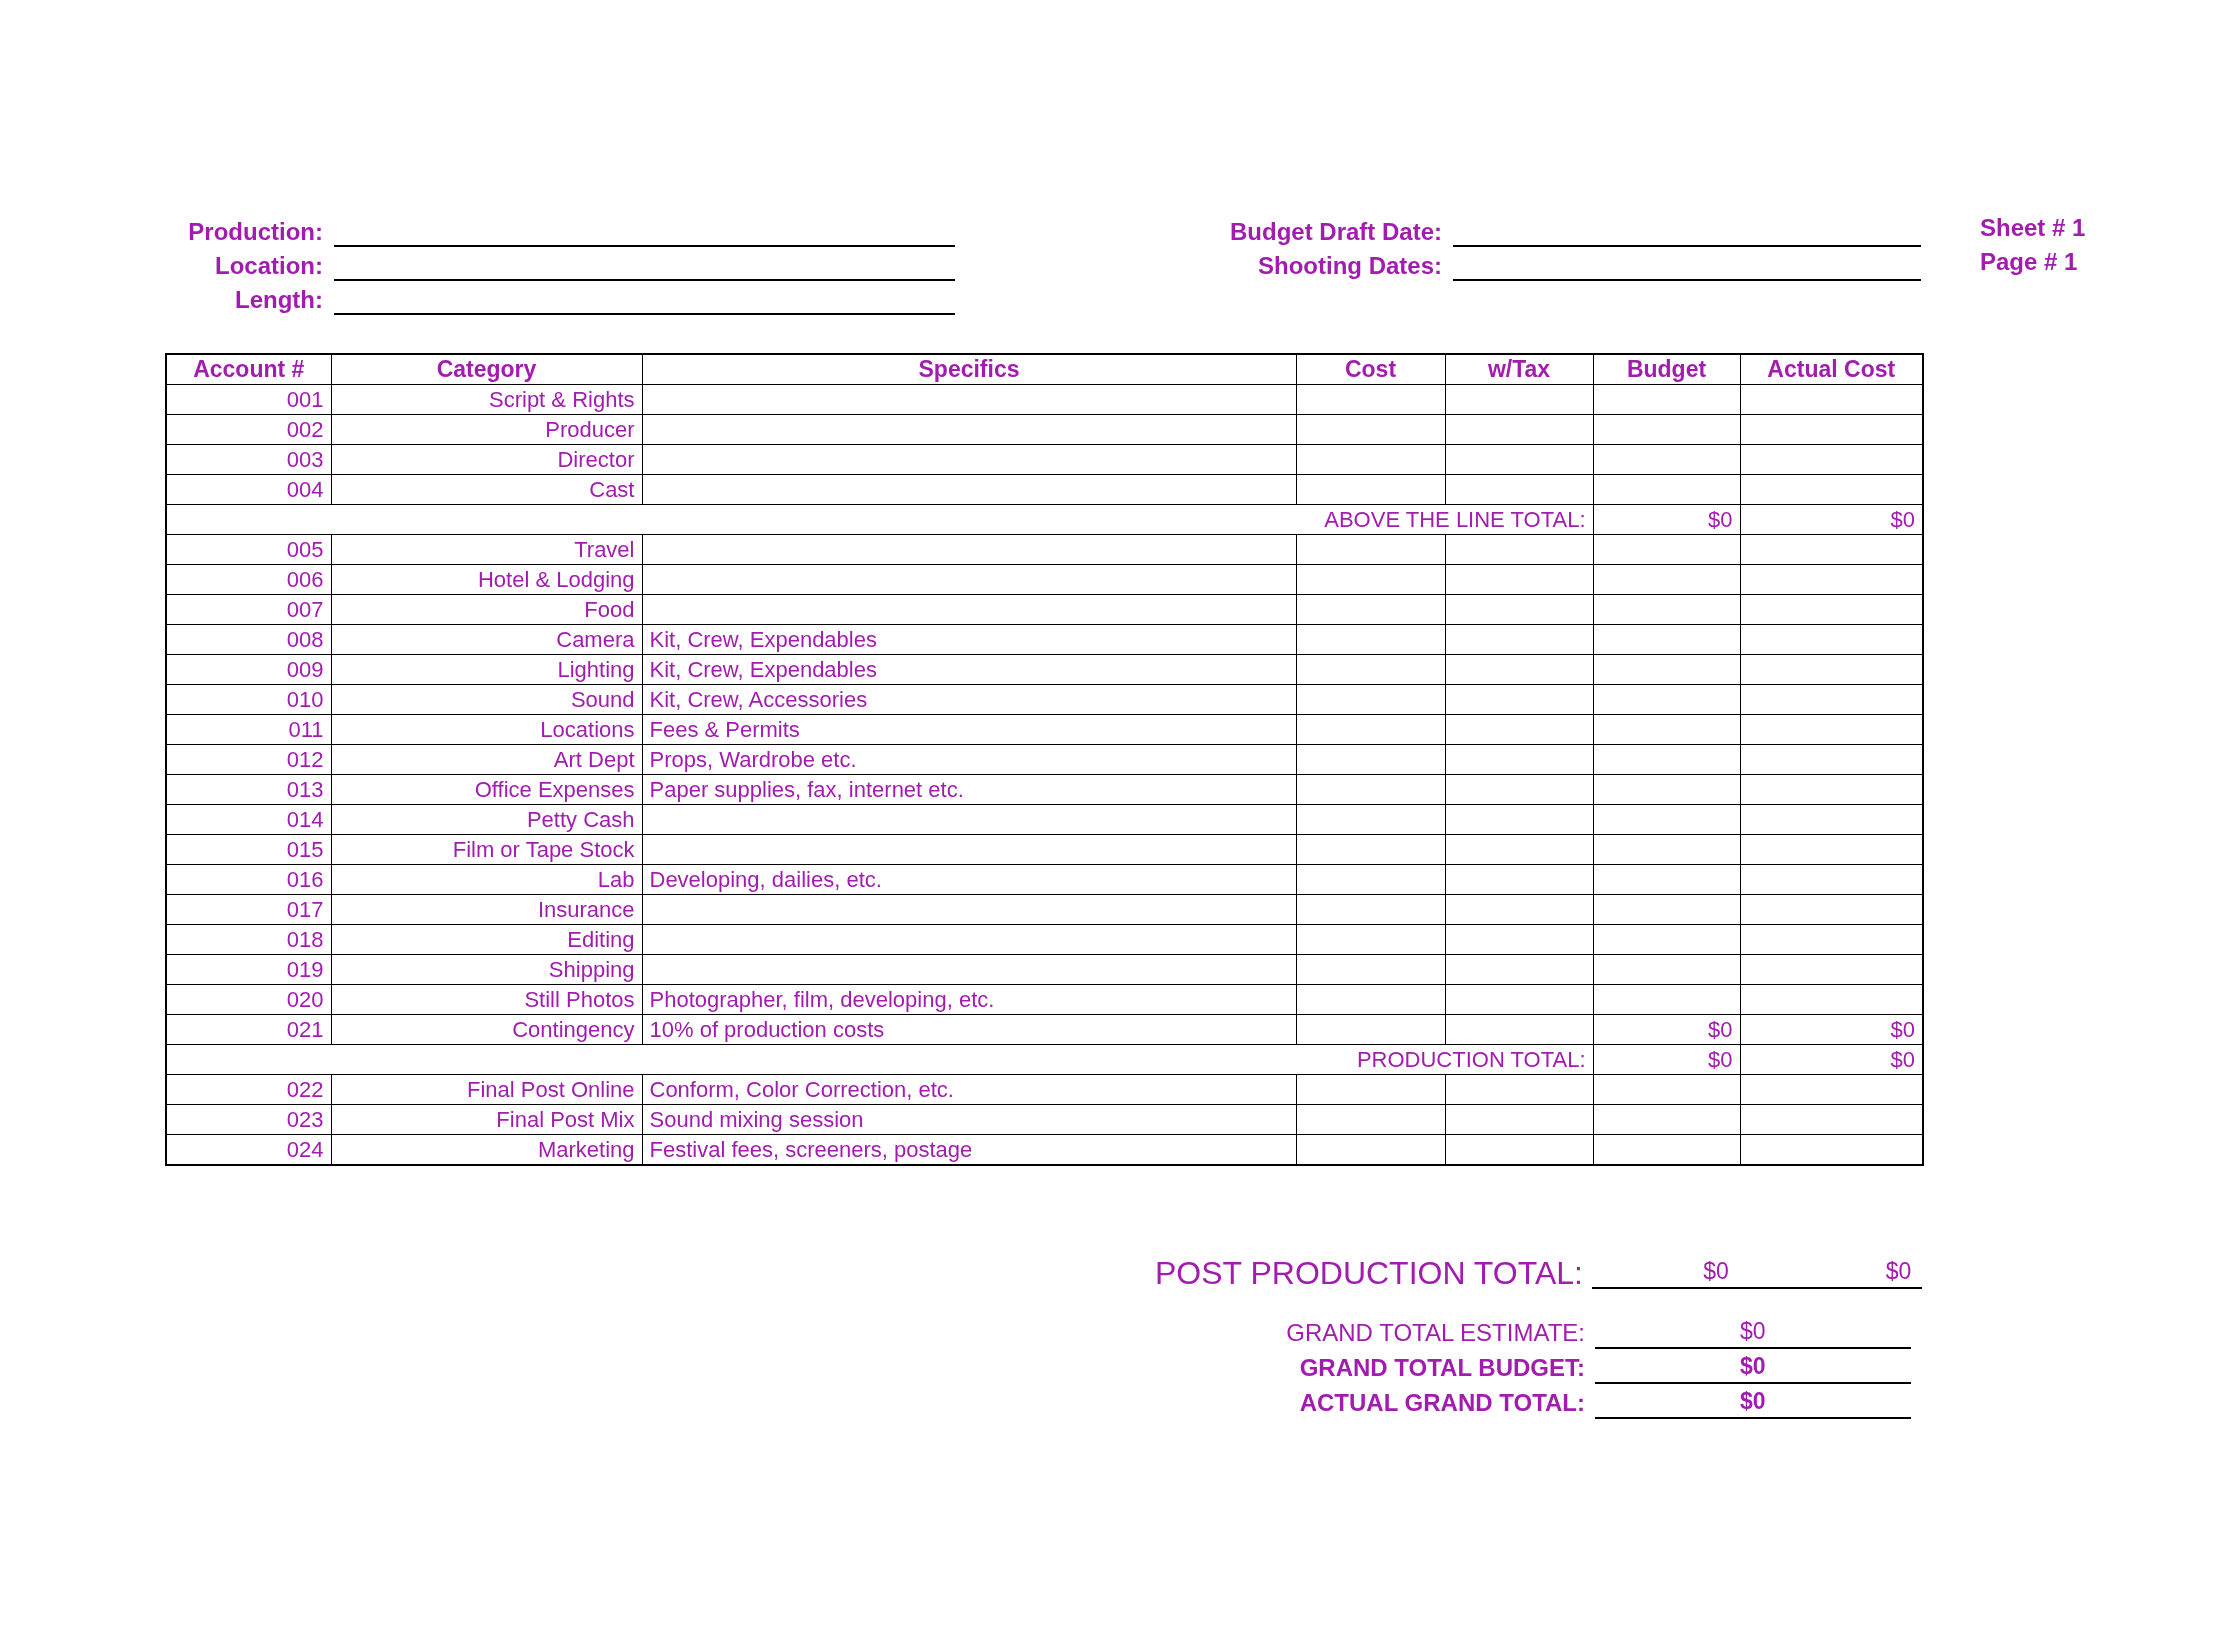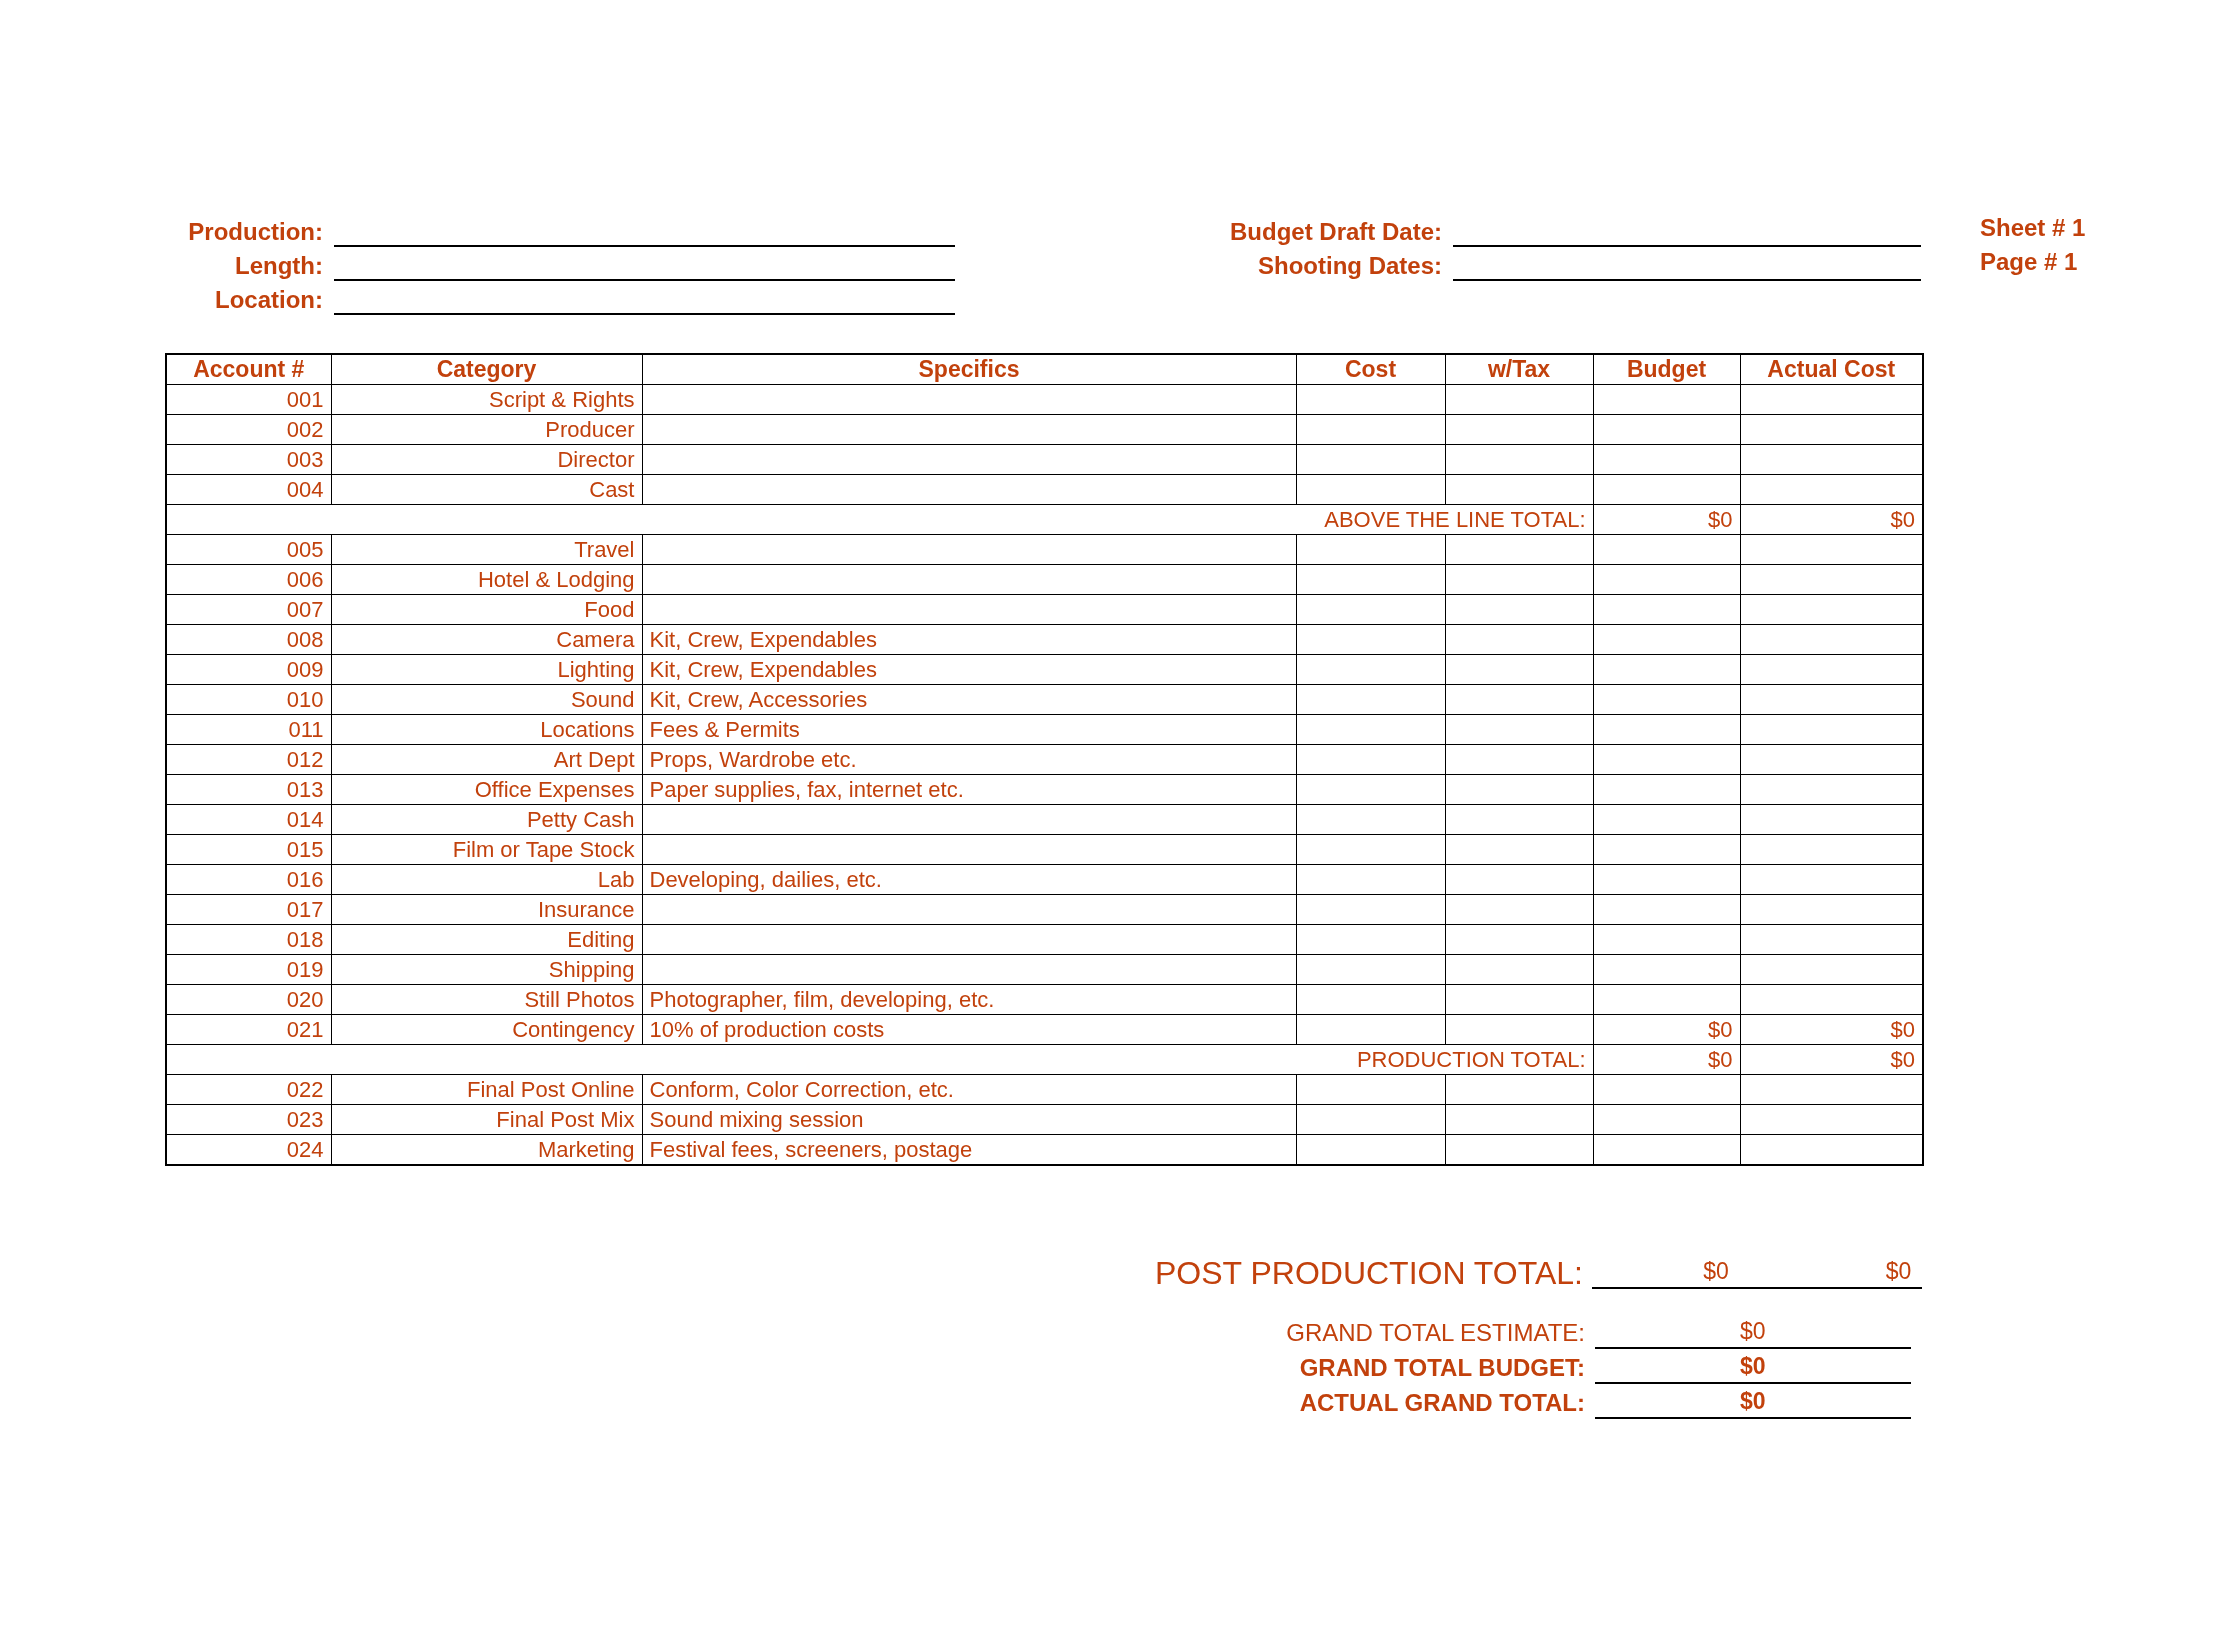--- a/index.html
+++ b/index.html
@@ -2,21 +2,21 @@
 <html style="font-size:14px"><head>
 <meta charset="utf-8">
 <title>Production Budget Sheet</title>
 <style>
   html, body { margin:0; padding:0; background:#e8e8e8; }
   .page {
     position:relative;
     width:2217px; height:1647px;
     background:#ffffff;
     font-family:"Liberation Sans", sans-serif;
-    color:#c2410c;
+    color:#a21caf;
     overflow:hidden;
   }
 
   
   .fields-left  { position:absolute; left:165px;  top:213px; }
   .fields-right { position:absolute; left:1213px; top:213px; }
   .field-row { display:flex; align-items:flex-end; height:34px; }
   .field-label {
     font-weight:bold; font-size:24px; line-height:30px;
     text-align:right; white-space:nowrap;
@@ -102,25 +102,25 @@
 <body>
 
 <div class="page">
 
   <div class="fields-left">
     <div class="field-row">
       <div class="field-label">Production:</div>
       <div class="field-line"></div>
     </div>
     <div class="field-row">
+      <div class="field-label">Location:</div>
+      <div class="field-line"></div>
+    </div>
+    <div class="field-row">
       <div class="field-label">Length:</div>
-      <div class="field-line"></div>
-    </div>
-    <div class="field-row">
-      <div class="field-label">Location:</div>
       <div class="field-line"></div>
     </div>
   </div>
 
   <div class="fields-right">
     <div class="field-row">
       <div class="field-label">Budget Draft Date:</div>
       <div class="field-line"></div>
     </div>
     <div class="field-row">

